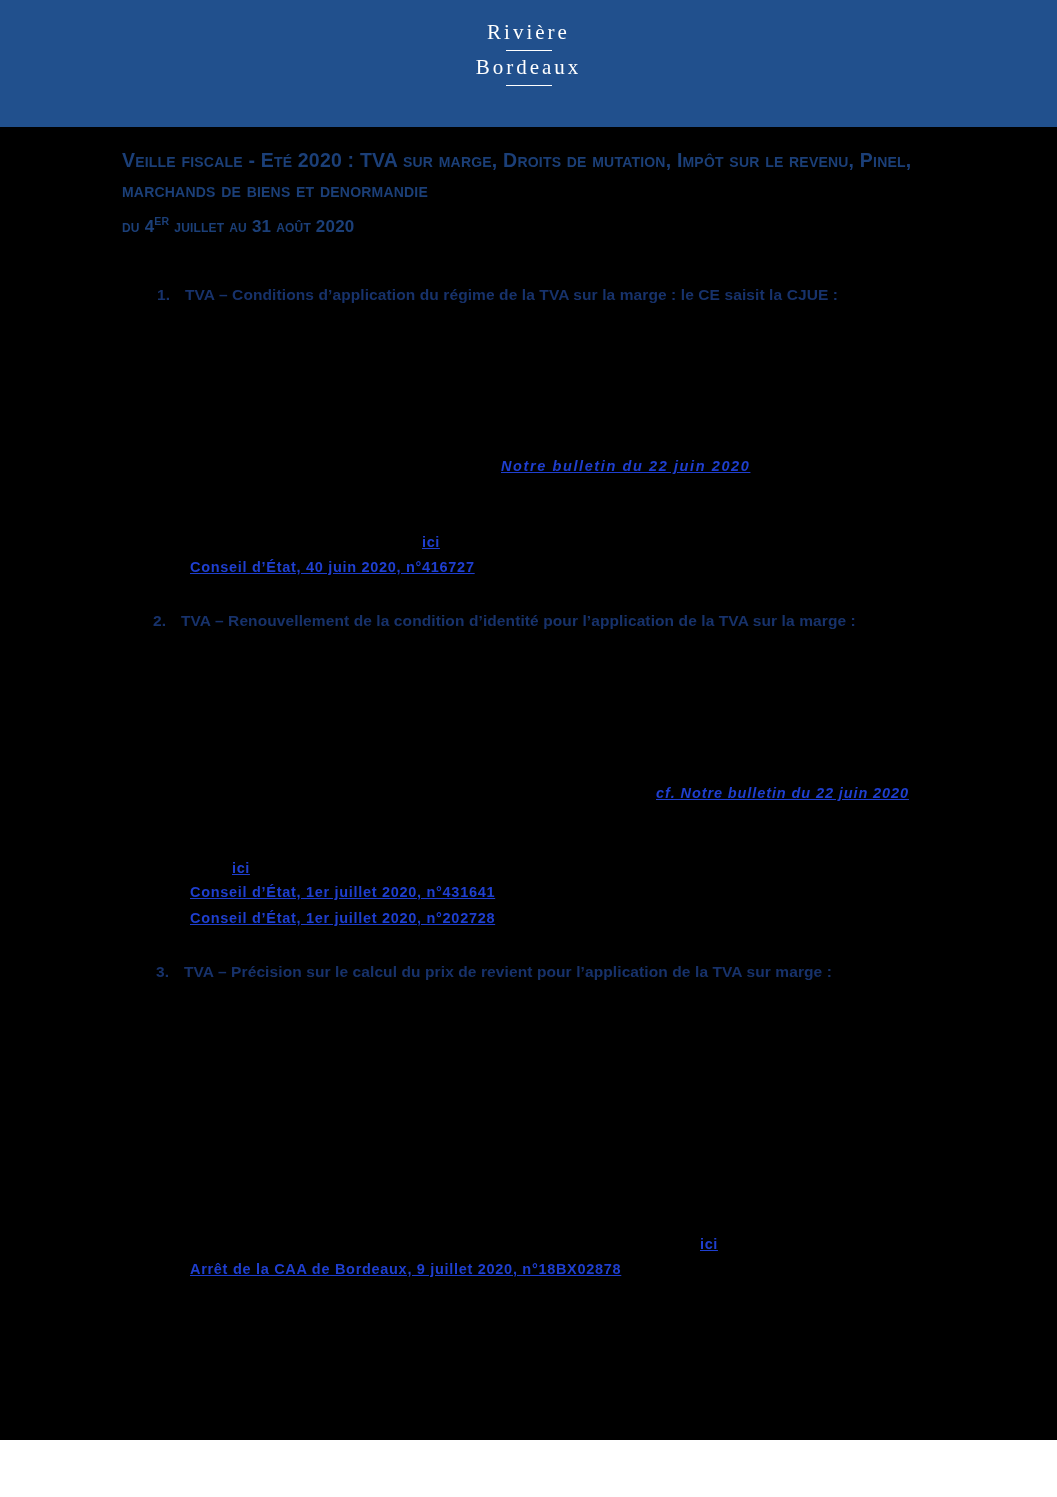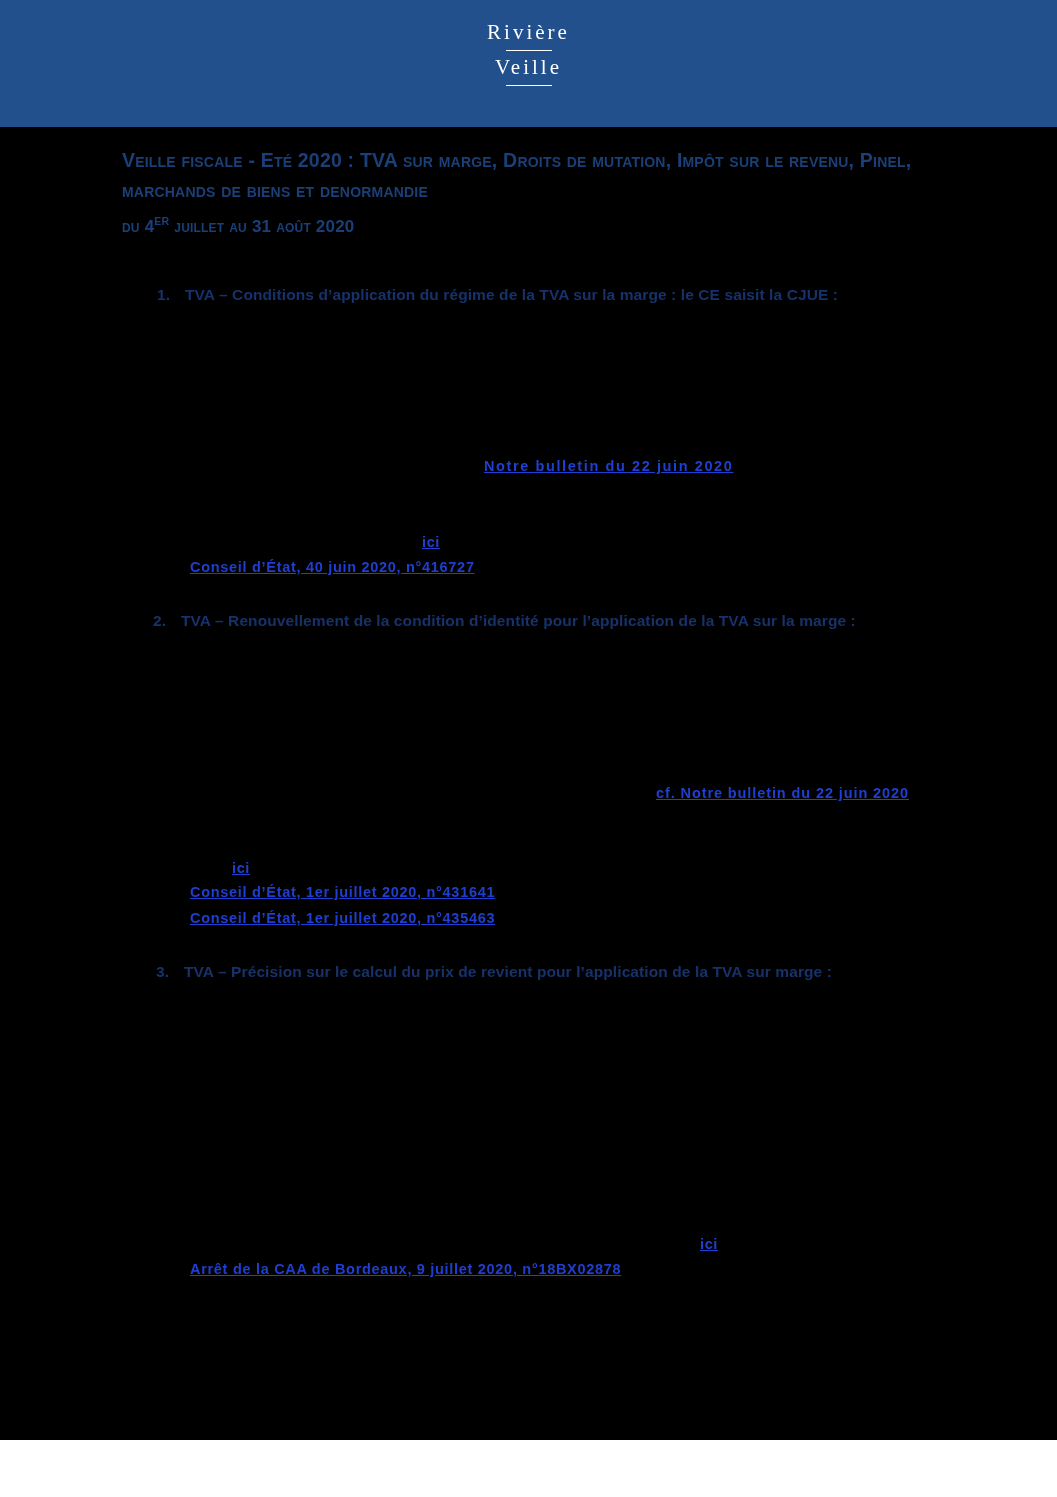--- a/index.html
+++ b/index.html
@@ -121,40 +121,40 @@
     position: absolute;
     color: #1f3fd0;
     font-family: "Liberation Sans", sans-serif;
     font-weight: bold;
     font-size: 14.5px;
     text-decoration: underline;
     letter-spacing: 0.6px;
     white-space: nowrap;
     cursor: pointer;
   }
-  .l-bulletin1 { top: 331px; left: 484px; letter-spacing: 1.6px; }
+  .l-bulletin1 { top: 331px; left: 501px; letter-spacing: 1.6px; font-style: italic; }
   .l-ici1      { top: 407px; left: 422px; }
   .l-ce1       { top: 432px; left: 190px; letter-spacing: 0.7px; }
-  .l-bulletin2 { top: 658px; left: 656px; letter-spacing: 0.9px; }
+  .l-bulletin2 { top: 658px; left: 656px; letter-spacing: 0.9px; font-style: italic; }
   .l-ici2      { top: 733px; left: 232px; }
   .l-ce2       { top: 757px; left: 190px; letter-spacing: 0.7px; }
   .l-ce3       { top: 783px; left: 190px; letter-spacing: 0.7px; }
   .l-ici3      { top: 1109px; left: 700px; }
   .l-caa       { top: 1134px; left: 190px; letter-spacing: 0.7px; }
 </style>
 </head>
 <body>
 
 <div class="page">
 
   <div class="banner">
     <div class="logo">
       <div class="logo-line">Rivière</div>
       <div class="logo-rule"></div>
-      <div class="logo-line">Veille</div>
+      <div class="logo-line">Bordeaux</div>
       <div class="logo-rule"></div>
     </div>
   </div>
 
   <div class="doc">
 
     <div class="title-block">
       <span class="sc">Veille fiscale - Eté 2020 : TVA sur marge, Droits de mutation, Impôt sur le revenu,</span>
       <span class="sc">Pinel, marchands de biens et denormandie</span>
       <span class="sub sc"><span>du 4</span><span class="sup">ER</span><span> juillet au 31 août 2020</span></span>
@@ -170,21 +170,21 @@
     <a class="link l-ce1">Conseil d’État, 40 juin 2020, n°416727</a>
 
     <div class="item item2">
       <span class="num">2.</span>
       <span class="txt">TVA – Renouvellement de la condition d’identité pour l’application de la TVA sur la marge :</span>
     </div>
 
     <a class="link l-bulletin2">cf. Notre bulletin du 22 juin 2020</a>
     <a class="link l-ici2">ici</a>
     <a class="link l-ce2">Conseil d’État, 1er juillet 2020, n°431641</a>
-    <a class="link l-ce3">Conseil d’État, 1er juillet 2020, n°435463</a>
+    <a class="link l-ce3">Conseil d’État, 1er juillet 2020, n°202728</a>
 
     <div class="item item3">
       <span class="num">3.</span>
       <span class="txt">TVA – Précision sur le calcul du prix de revient pour l’application de la TVA sur marge :</span>
     </div>
 
     <a class="link l-ici3">ici</a>
     <a class="link l-caa">Arrêt de la CAA de Bordeaux, 9 juillet 2020, n°18BX02878</a>
 
   </div>

